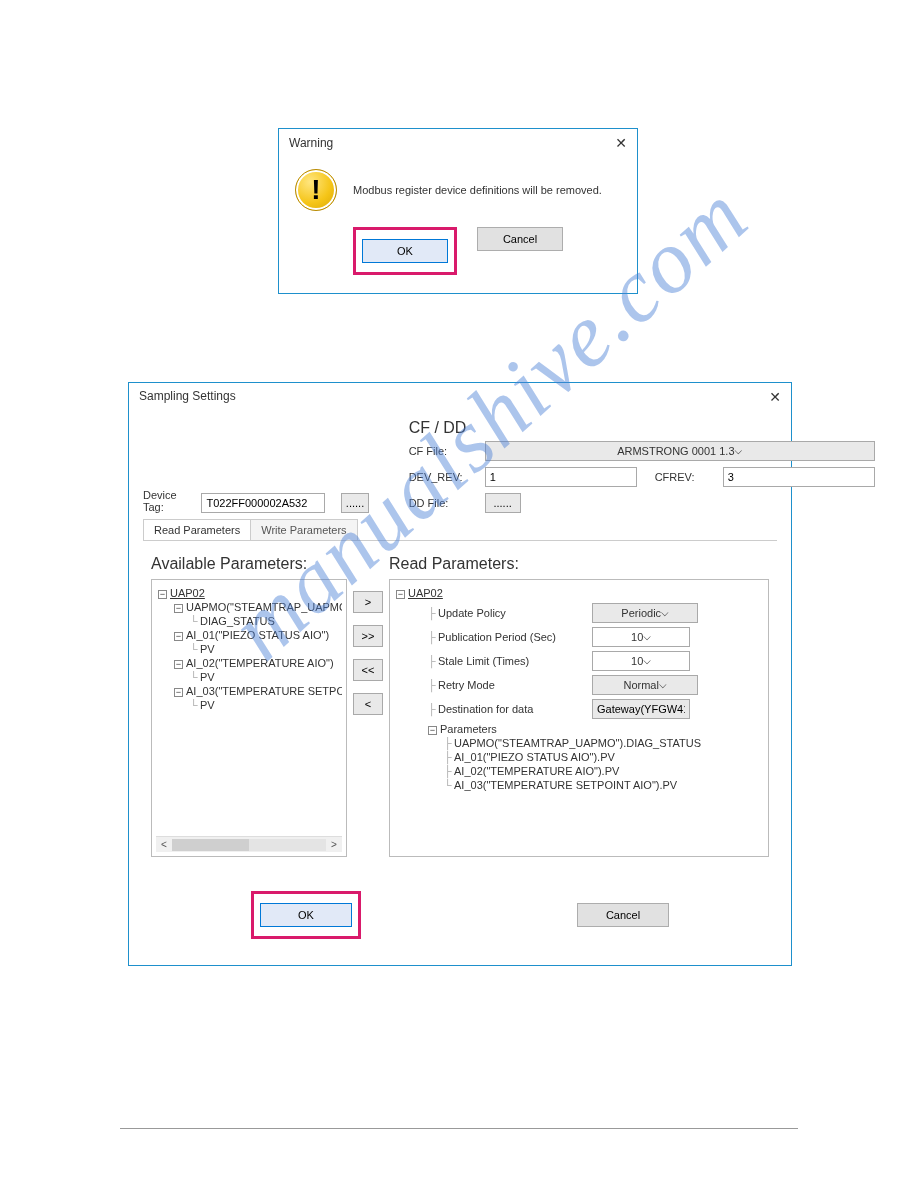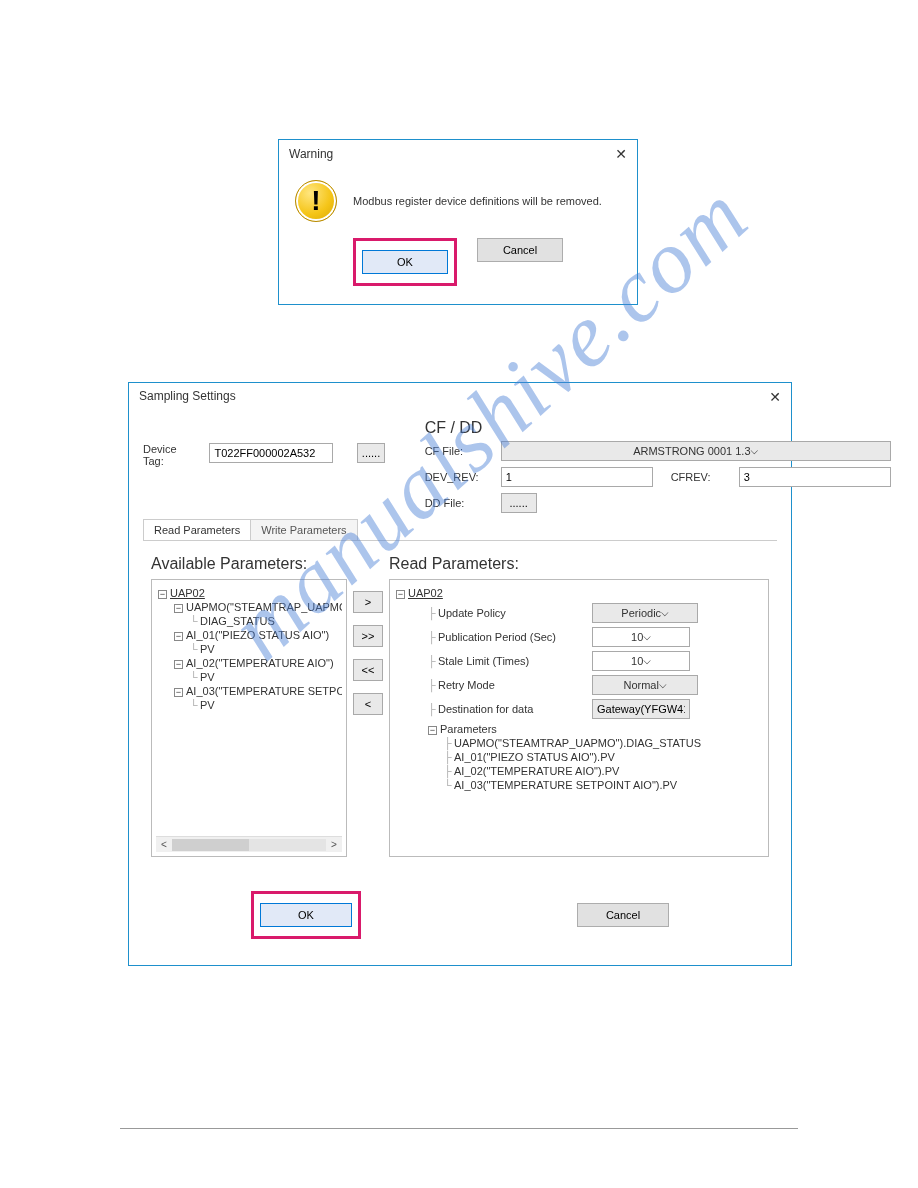--- a/index.html
+++ b/index.html
@@ -2,37 +2,37 @@
 <html><head>
 <meta charset="utf-8">
 <style>
 * { box-sizing: border-box; margin: 0; padding: 0; }
 body { font-family: "Segoe UI", Tahoma, sans-serif; font-size: 11px; background: #fff; width: 918px; height: 1188px; position: relative; color: #333; }
 
 
 .watermark { position: absolute; top: 370px; left: 160px; font-size: 90px; color: #4a7fd6; opacity: 0.45; transform: rotate(-42deg); transform-origin: center; pointer-events: none; font-style: italic; font-family: Georgia, serif; letter-spacing: 2px; z-index: 100; }
 
 
-.warning-dialog { position: absolute; top: 139px; left: 278px; width: 360px; border: 1px solid #1e90cc; background: #fff; }
+.warning-dialog { position: absolute; top: 128px; left: 278px; width: 360px; border: 1px solid #1e90cc; background: #fff; }
 .warning-titlebar { display: flex; justify-content: space-between; align-items: center; padding: 6px 10px; font-size: 12px; }
 .close-x { font-size: 14px; cursor: pointer; }
 .warning-body { display: flex; align-items: center; padding: 12px 16px 8px; gap: 16px; }
 .warn-icon { width: 42px; height: 42px; border-radius: 50%; background: radial-gradient(circle at 35% 30%, #ffe680, #f5c518 55%, #d6a400); border: 1px solid #b88a00; display: flex; align-items: center; justify-content: center; font-size: 28px; font-weight: bold; color: #000; box-shadow: inset 0 0 0 2px #fff; }
 .warning-buttons { display: flex; justify-content: center; gap: 20px; padding: 8px 0 18px; }
 .btn { min-width: 86px; height: 24px; background: #e1e1e1; border: 1px solid #adadad; font-size: 11px; cursor: pointer; }
 .btn-ok-warn { border: 1px solid #0078d7; background: #e1e9f7; }
 .hl-ok { border: 3px solid #d91a6b; padding: 9px 6px; display: inline-block; }
 
 
 .sampling-dialog { position: absolute; top: 382px; left: 128px; width: 664px; border: 1px solid #1e90cc; background: #fff; }
 .sampling-titlebar { display: flex; justify-content: space-between; padding: 6px 10px; font-size: 12px; }
 .sampling-content { padding: 8px 14px 14px; }
 
 .top-row { display: flex; gap: 40px; margin-bottom: 6px; }
-.devtag-col { display: flex; align-items: flex-start; gap: 24px; margin-top: 24px; }
+.devtag-col { display: flex; align-items: flex-end; gap: 16px; margin-top: 24px; }
 .textfield { border: 1px solid #a9a9a9; background: #fff; padding: 2px 4px; font-size: 11px; height: 20px; }
 .small-dots { width: 36px; height: 20px; border: 1px solid #a9a9a9; background: #e9e9e9; font-size: 11px; }
 
 .cfdd-col { flex: 1; }
 .cfdd-title { font-size: 16px; margin-bottom: 4px; }
 .cfdd-grid { display: grid; grid-template-columns: 58px 1fr 50px 1fr; gap: 6px 18px; align-items: center; }
 .cfdd-full { grid-column: 2 / 5; }
 .select-box { border: 1px solid #a9a9a9; background: #e9e9e9; padding: 2px 6px; height: 20px; display: flex; justify-content: center; align-items: center; }
 .chev-dn::after { content: "⌵"; font-size: 10px; }
 

